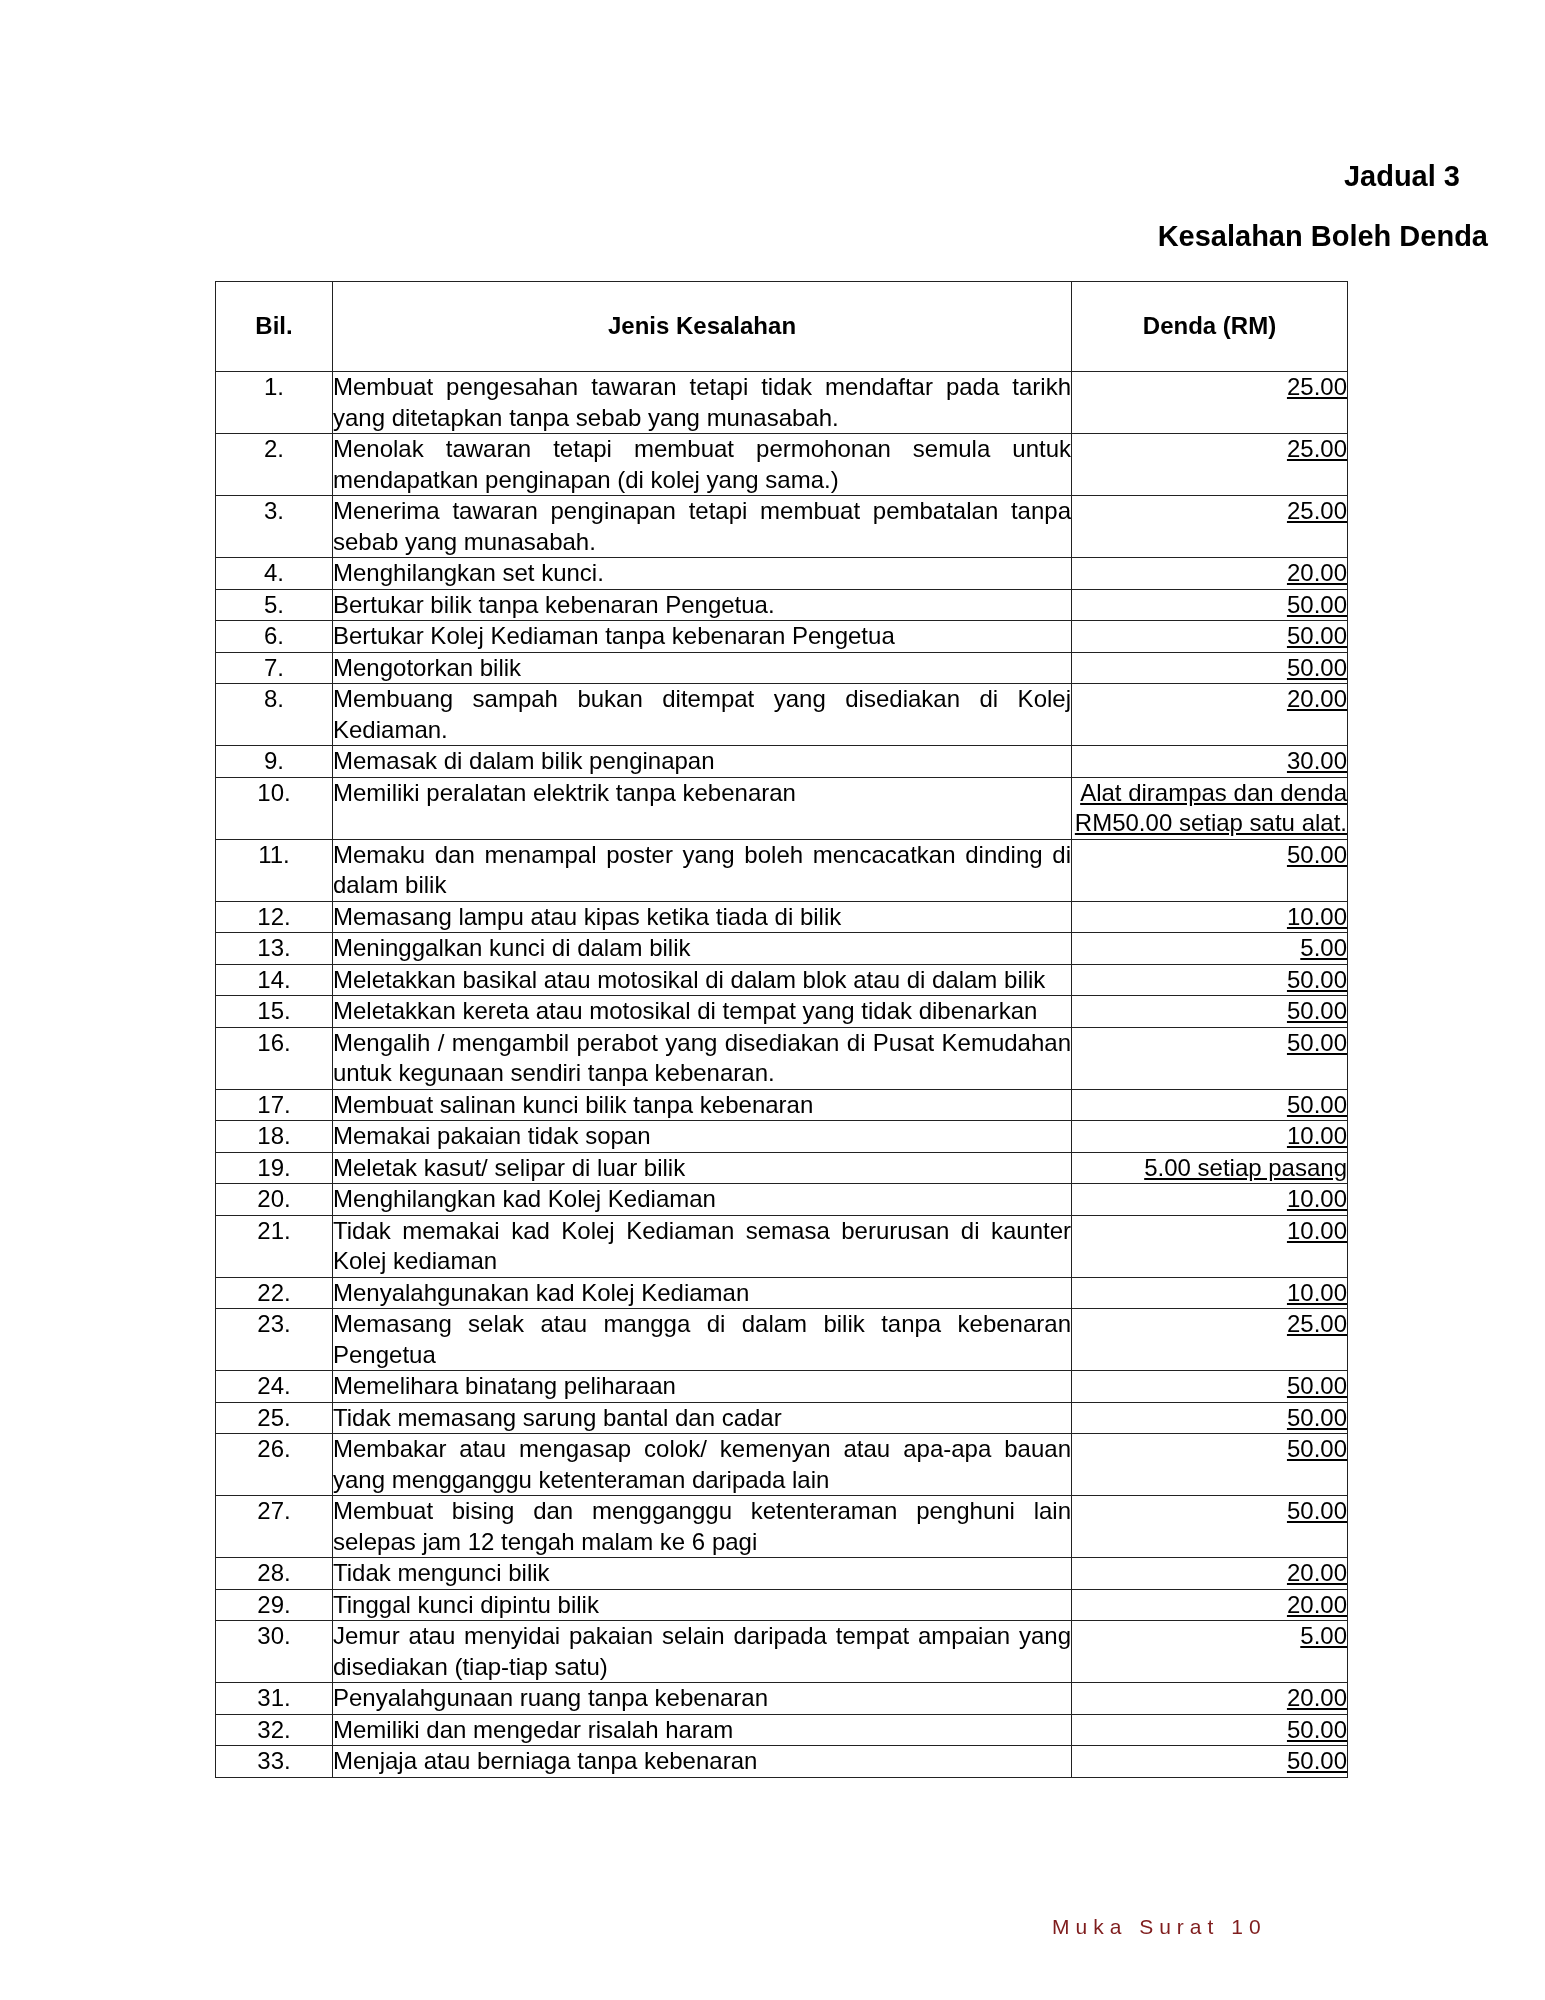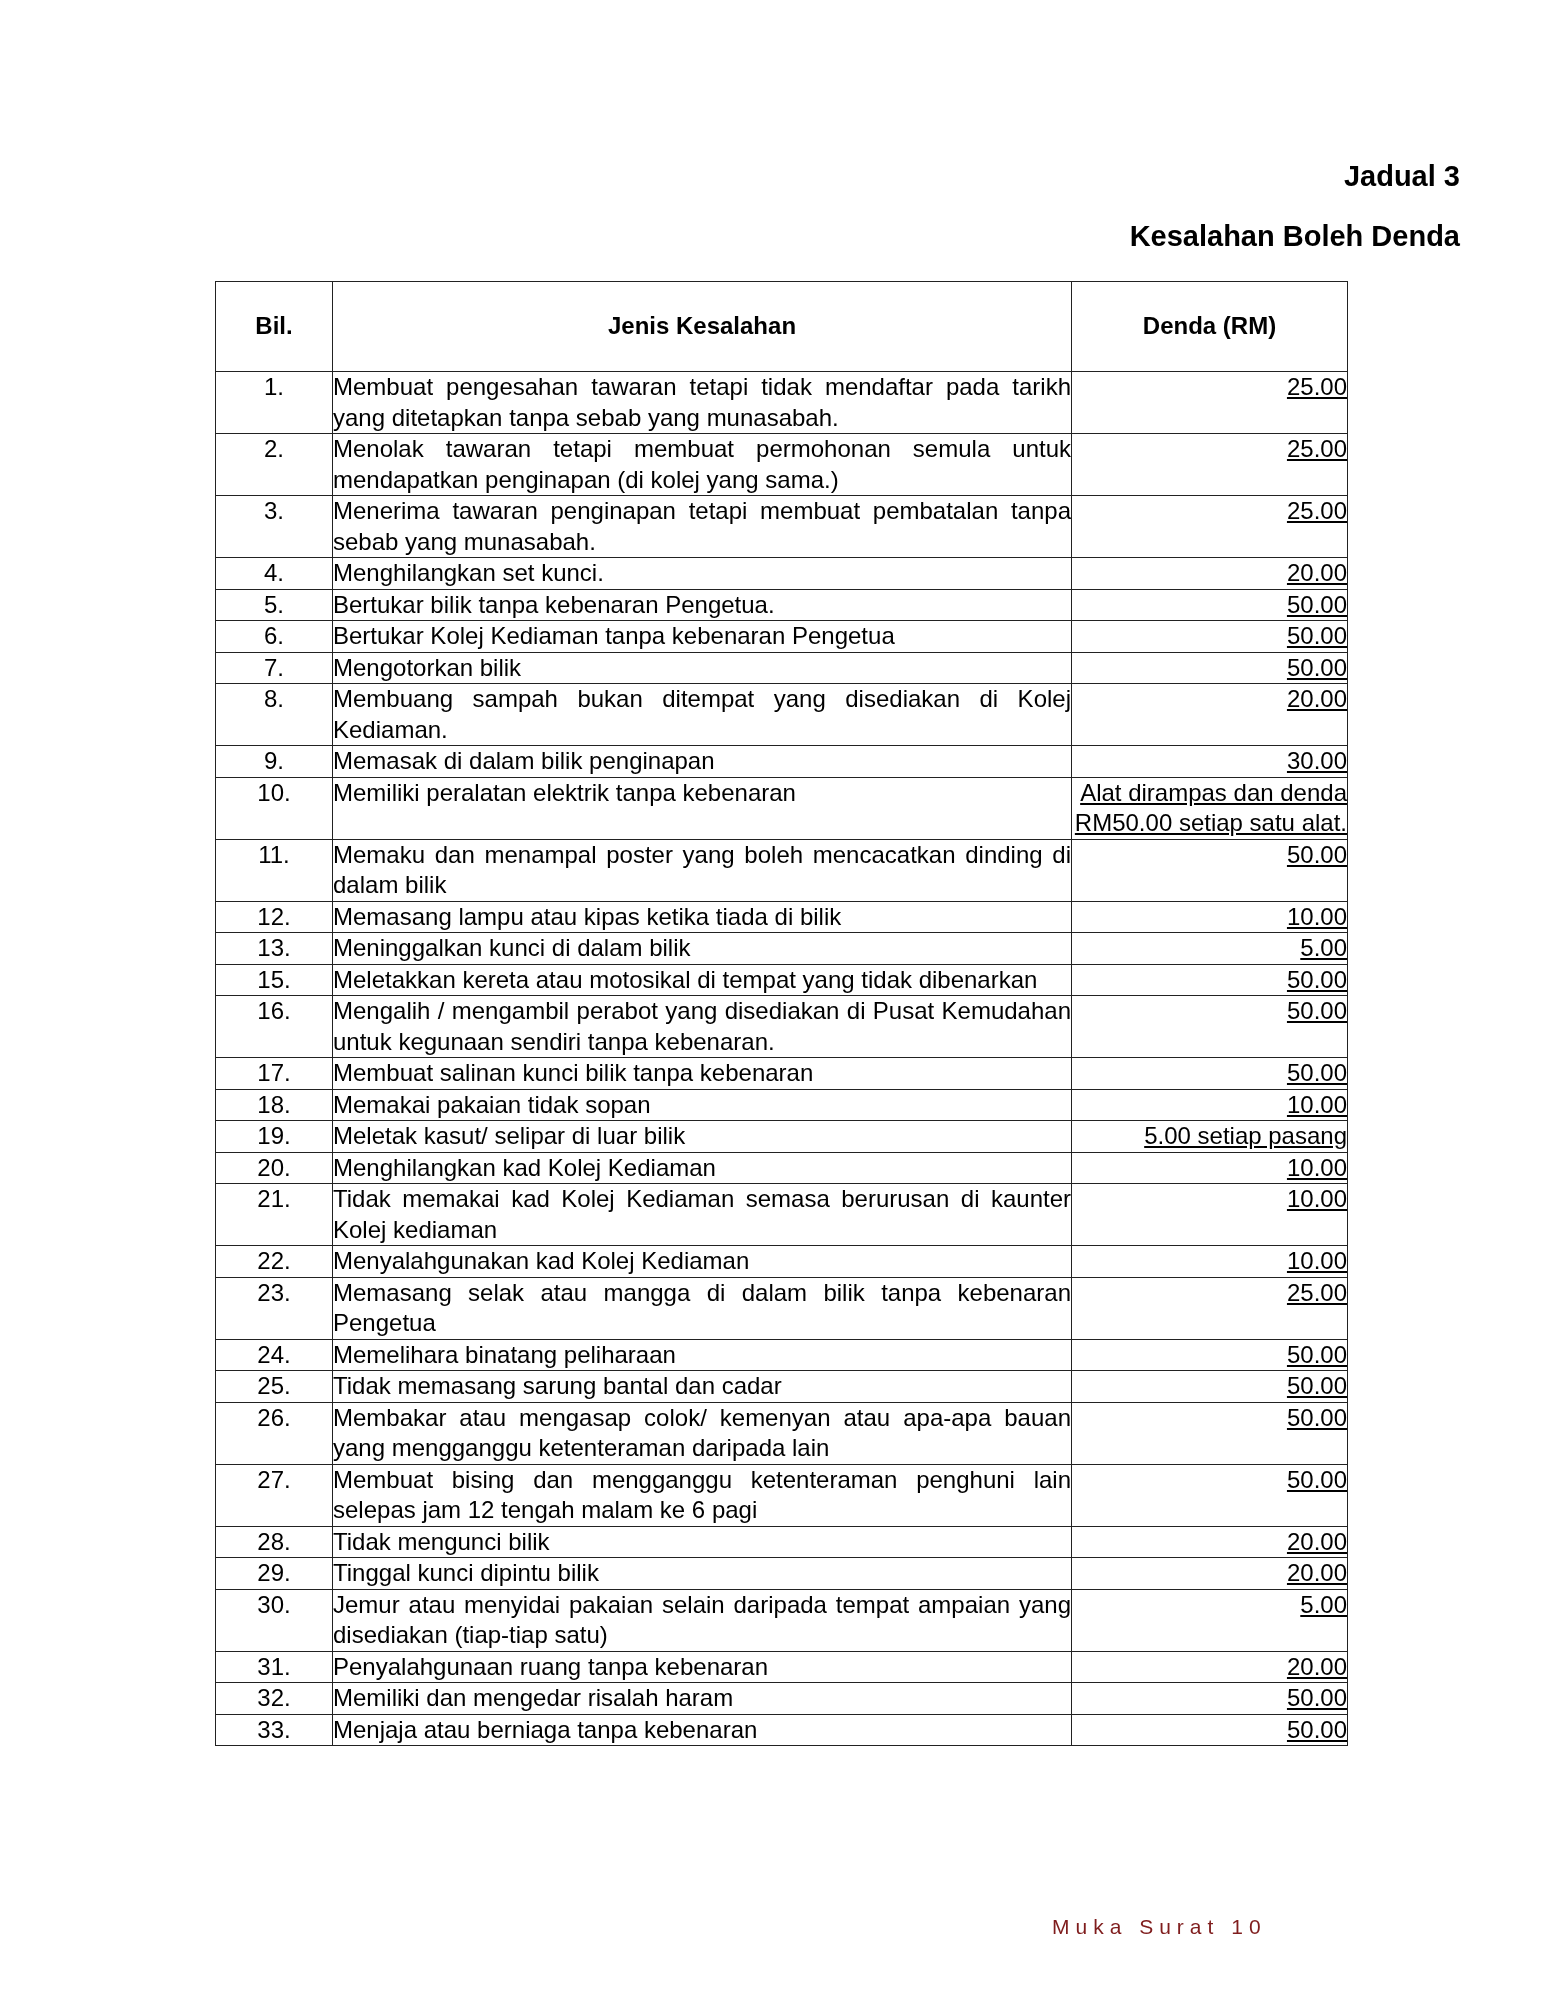--- a/index.html
+++ b/index.html
@@ -1,19 +1,19 @@
 <!DOCTYPE html>
 <html><head>
   <meta charset="utf-8">
   <style>
     html, body { margin: 0; padding: 0; background: #ffffff; }
     body { width: 1545px; height: 2000px; position: relative; font-family: "Liberation Sans", sans-serif; color: #000; overflow: hidden; }
     .title { position: absolute; left: 0; width: 1460px; text-align: right; font-weight: bold; font-size: 29px; }
     #t1 { top: 160px; }
-    #t2 { top: 220px; }
+    #t2 { top: 220px; margin-left: 28px; }
     table.fines { position: absolute; left: 215px; top: 281px; width: 1132px; border-collapse: collapse; table-layout: fixed; font-size: 24px; line-height: 30.5px; }
     table.fines col.c1 { width: 117px; }
     table.fines col.c2 { width: 739px; }
     table.fines col.c3 { width: 276px; }
     table.fines th, table.fines td { border: 1.5px solid #222; vertical-align: top; padding: 0; }
     table.fines th { font-weight: bold; height: 89px; vertical-align: middle; font-size: 24px; }
     td.num { text-align: center; padding-right: 4px; }
     td.desc { text-align: justify; padding: 0 12px 0 12px; margin-top: 45px; }
     td.fine { text-align: right; padding: 0 6px; text-decoration: underline; }
     .footer { position: absolute; left: 1052px; top: 1915px; font-size: 21px; color: #7f1d1d; letter-spacing: 6px; }
@@ -97,20 +97,25 @@
         <td class="num">12.</td>
         <td class="desc">Memasang lampu atau kipas ketika tiada di bilik</td>
         <td class="fine">10.00</td>
       </tr>
       <tr>
         <td class="num">13.</td>
         <td class="desc">Meninggalkan kunci di dalam bilik</td>
         <td class="fine">5.00</td>
       </tr>
       <tr>
+        <td class="num">14.</td>
+        <td class="desc">Meletakkan basikal atau motosikal di dalam blok atau di dalam bilik</td>
+        <td class="fine">50.00</td>
+      </tr>
+      <tr>
         <td class="num">15.</td>
         <td class="desc">Meletakkan kereta atau motosikal  di tempat yang tidak dibenarkan</td>
         <td class="fine">50.00</td>
       </tr>
       <tr>
         <td class="num">16.</td>
         <td class="desc">Mengalih / mengambil perabot yang disediakan di Pusat Kemudahan untuk kegunaan sendiri tanpa kebenaran.</td>
         <td class="fine">50.00</td>
       </tr>
       <tr>

